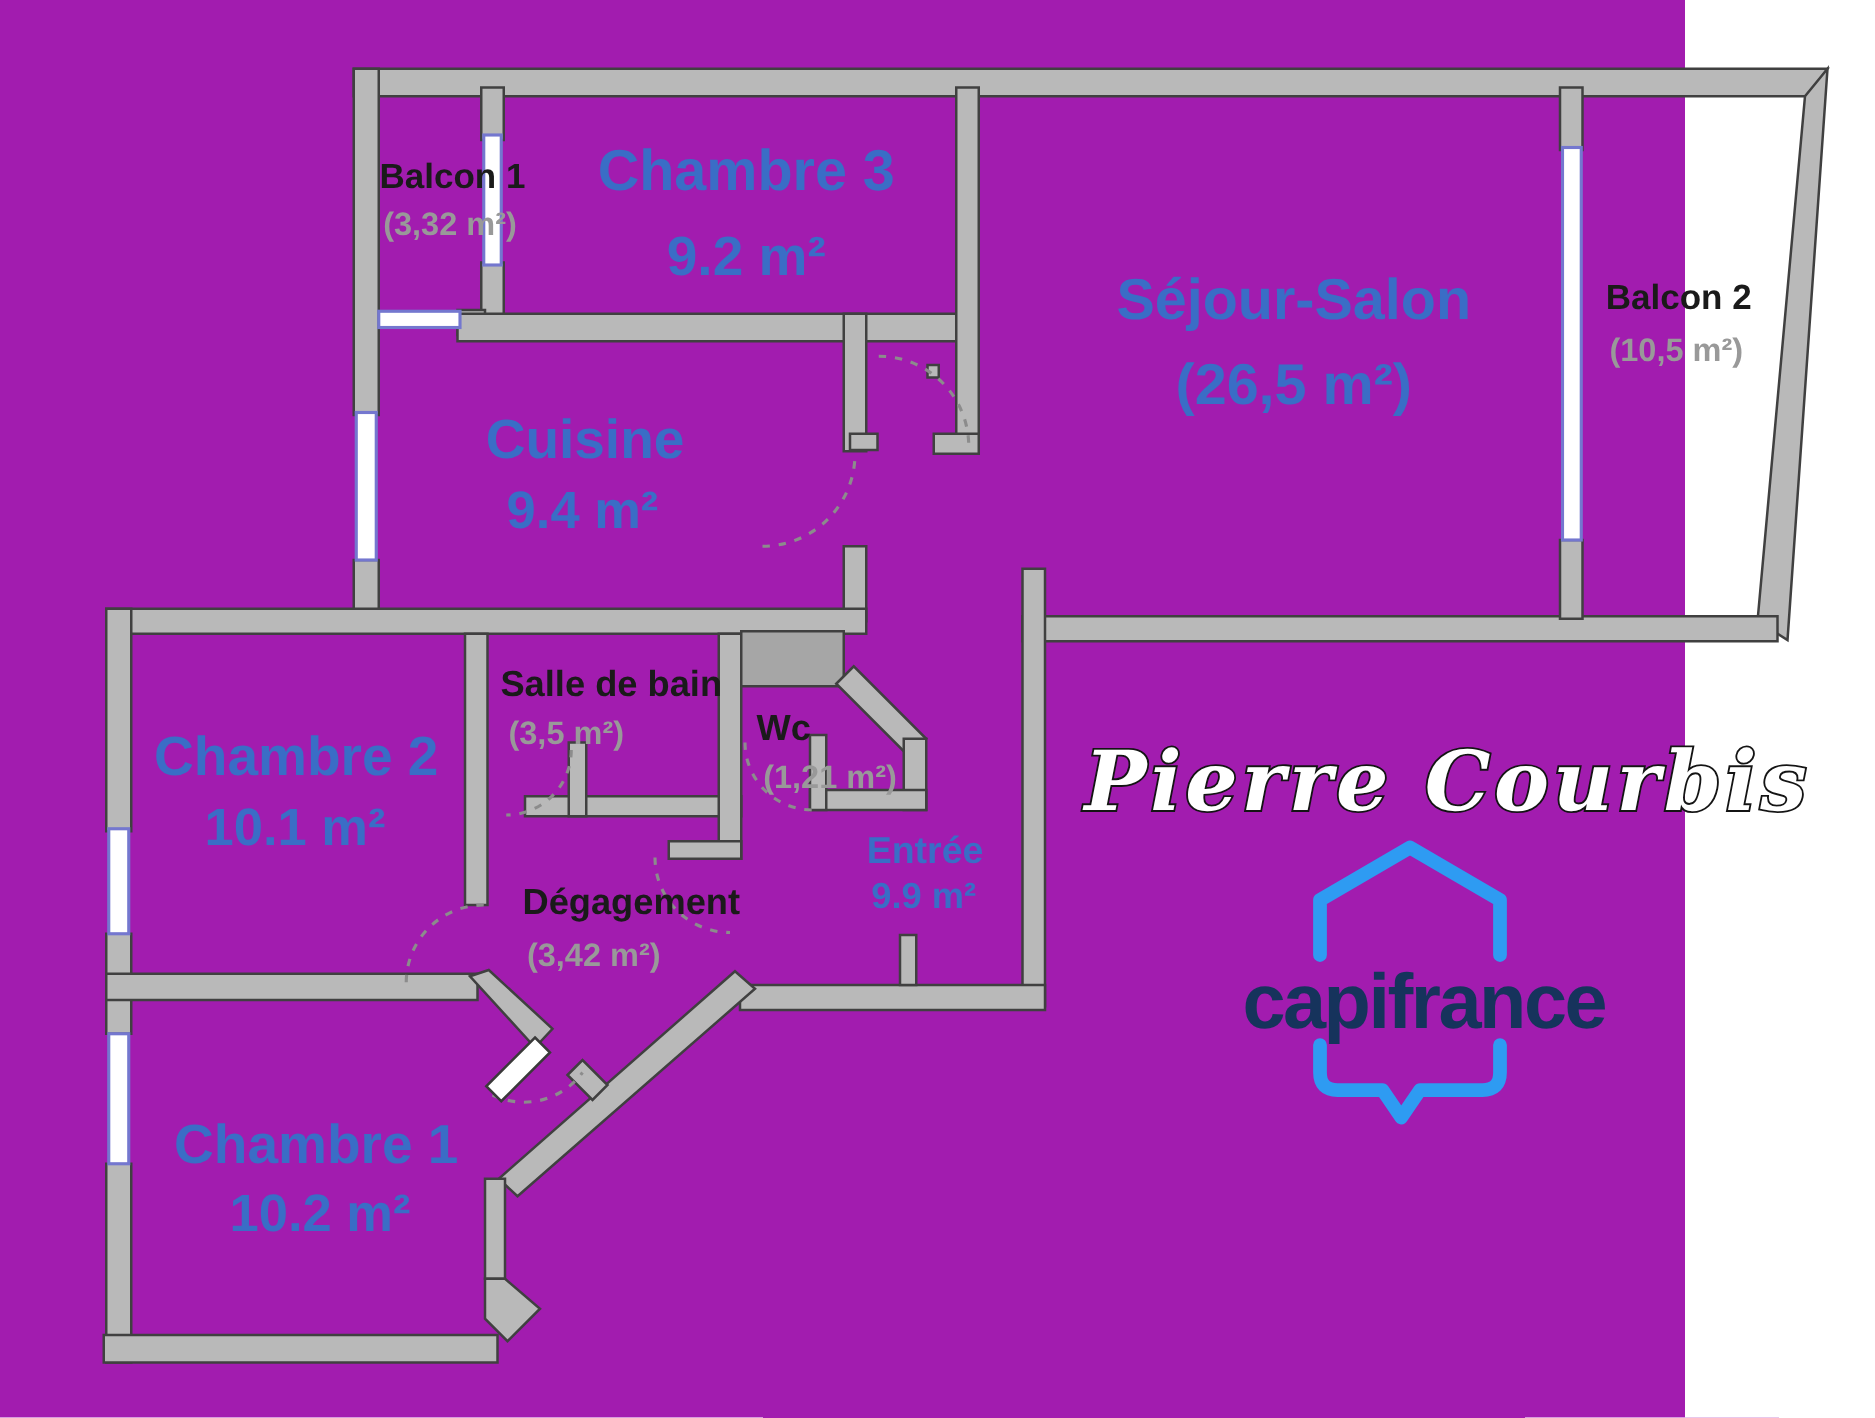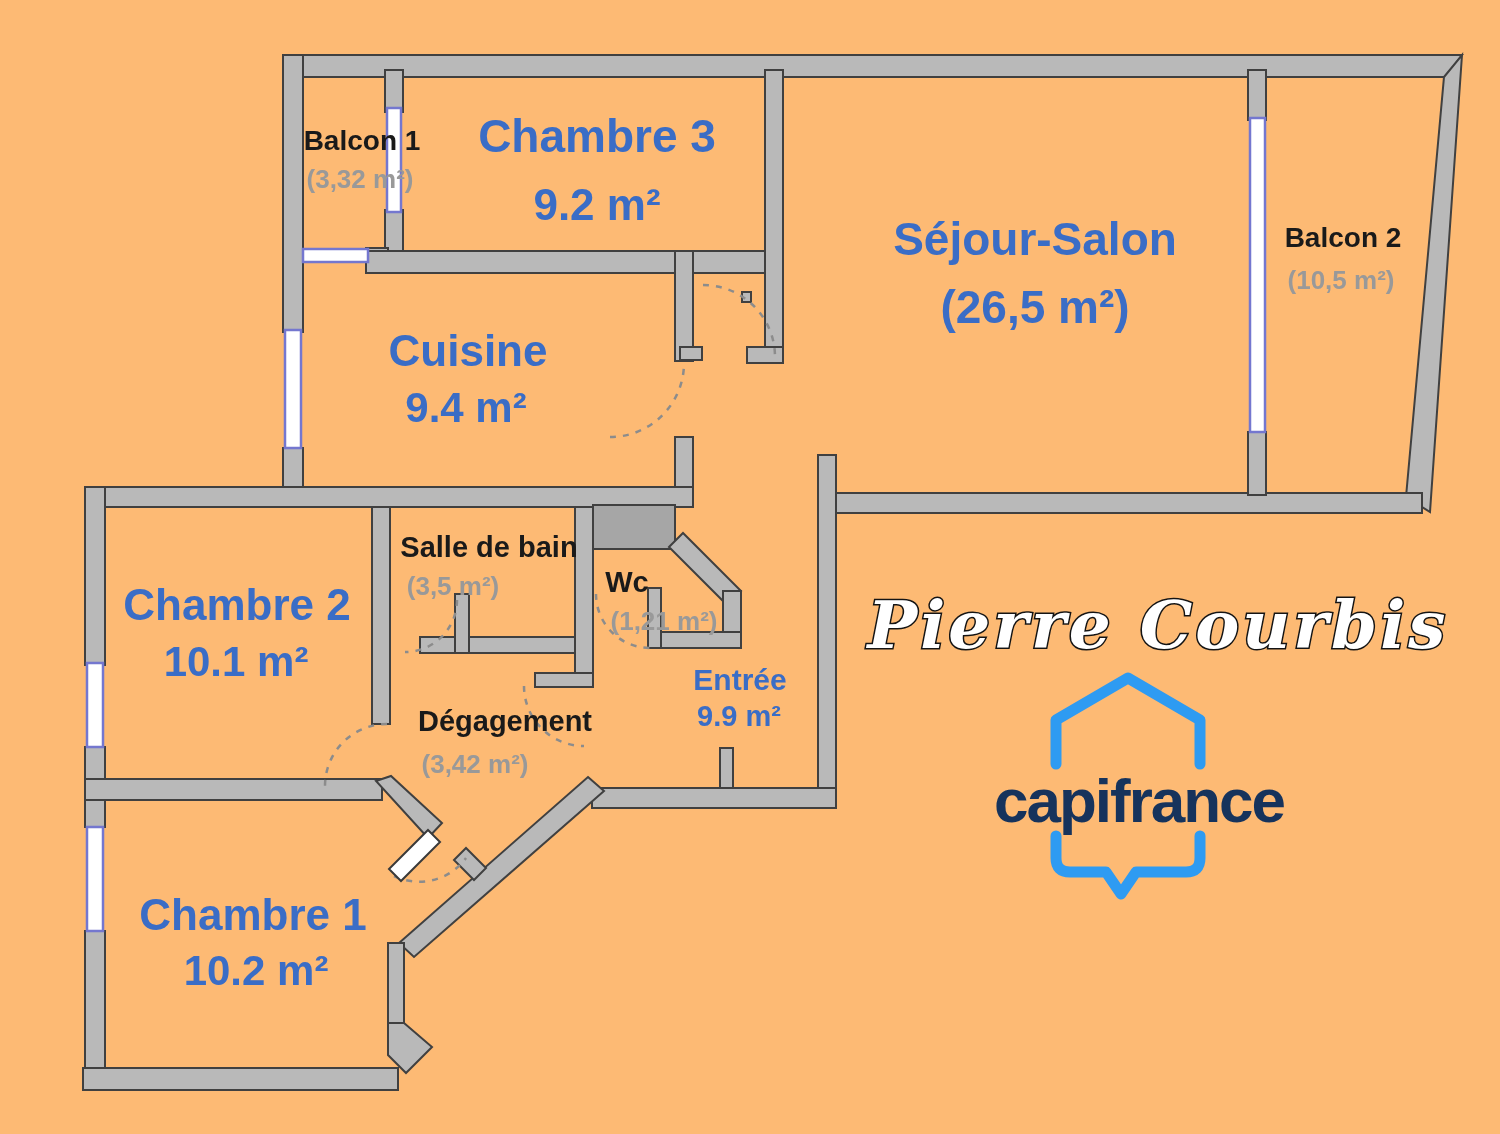--- a/index.html
+++ b/index.html
@@ -1,16 +1,16 @@
 <!DOCTYPE html>
 <html><head>
 <meta charset="utf-8">
 <style>
   html,body{margin:0;padding:0;background:#ffffff;width:1500px;height:1134px;overflow:hidden;}
-  #plan-wrap{position:relative;width:1500px;height:1134px;background:#fdba74;
+  #plan-wrap{position:relative;width:1348px;height:1134px;background:#a21caf;
              font-family:"Liberation Sans", sans-serif;}
   svg text{font-family:"Liberation Sans", sans-serif;font-weight:bold;}
   .room-name-blue{fill:#3a6dc6;}
   .room-name-black{fill:#1a1a1a;}
   .room-area-grey{fill:#999999;}
   .room-area-blue{fill:#3a6dc6;}
   .wall{fill:#b9b9b9;stroke:#404040;stroke-width:2;stroke-linejoin:miter;}
   .shaft{fill:#a6a6a6;stroke:#404040;stroke-width:2;}
   .window{fill:#ffffff;stroke:#7477cf;stroke-width:2.5;}
   .door-arc{fill:none;stroke:#8c8c8c;stroke-width:2.5;stroke-dasharray:6 7;}

